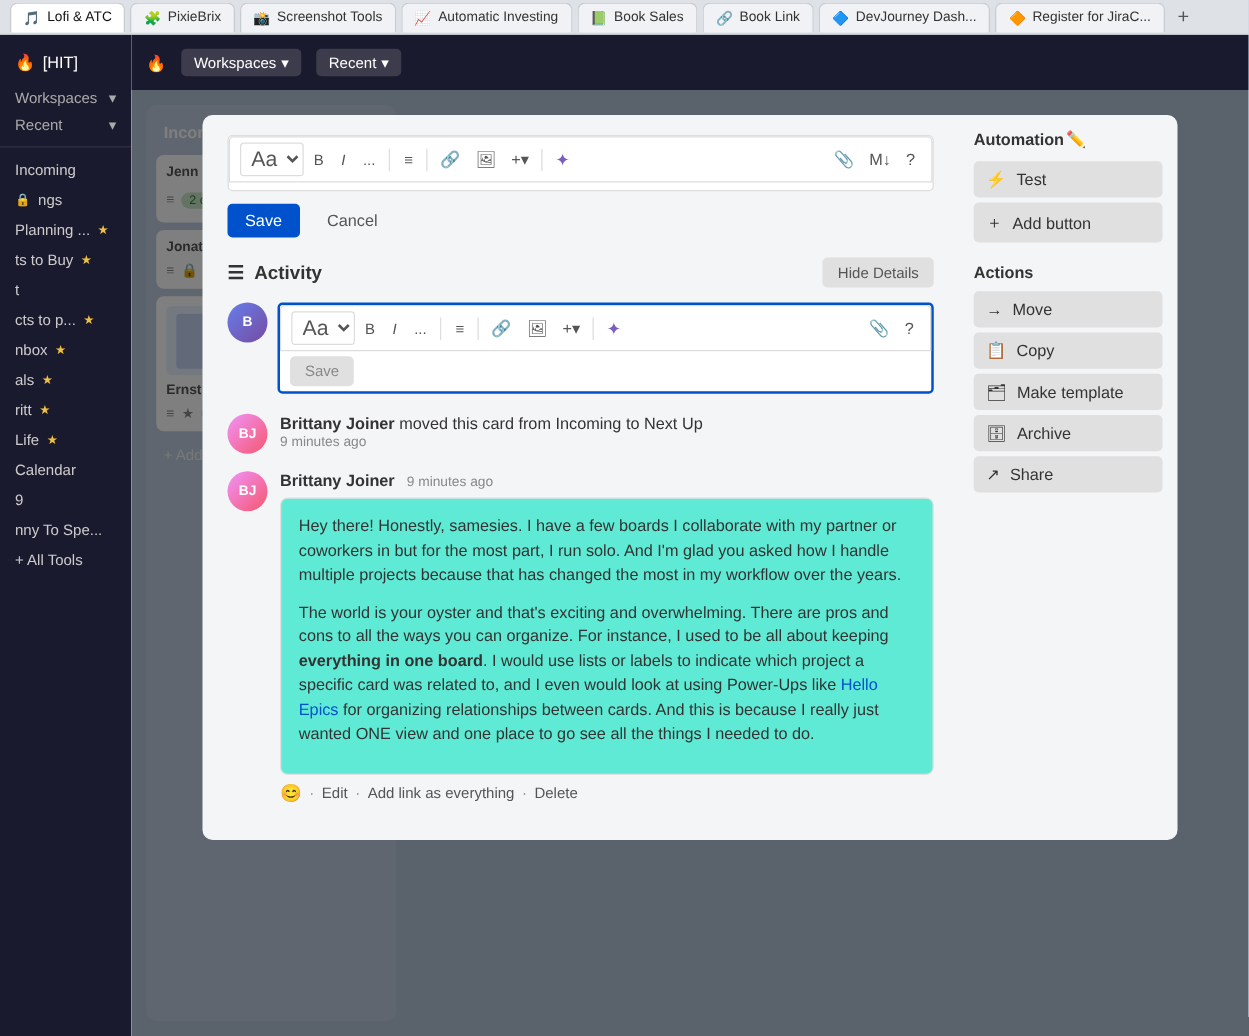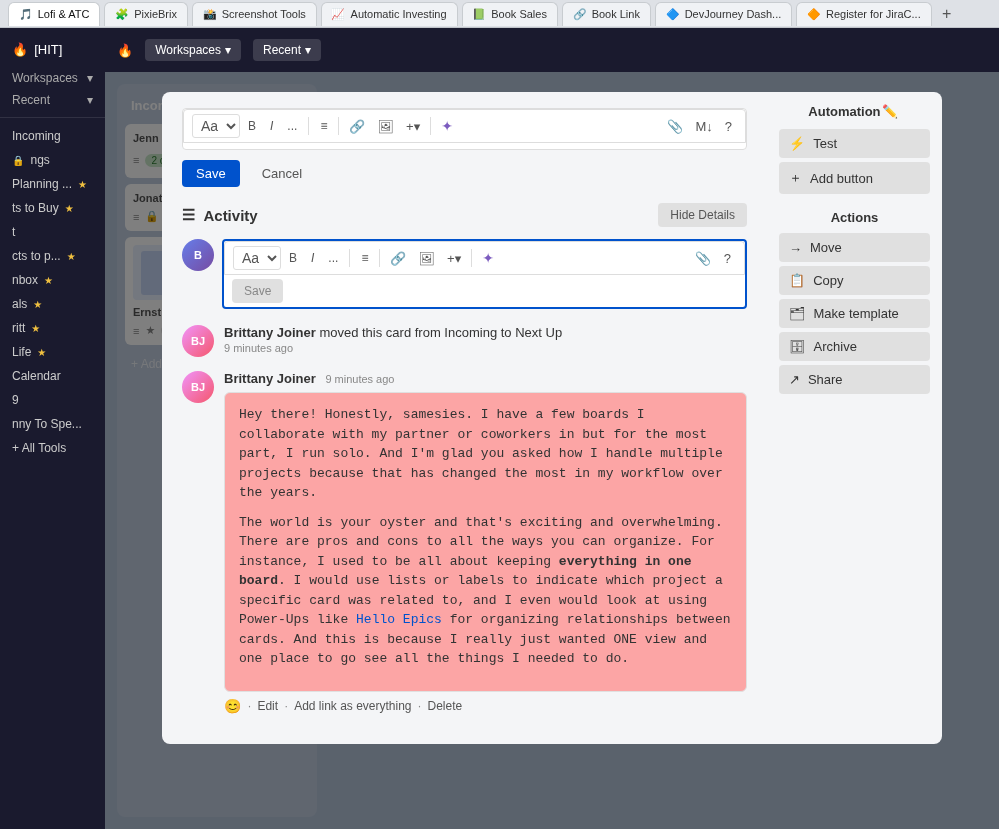--- a/index.html
+++ b/index.html
@@ -307,21 +307,21 @@
     .toolbar-divider {
       width: 1px;
       height: 18px;
       background: #ddd;
       margin: 0 3px;
     }
     .toolbar-select {
       padding: 2px 4px;
       border: 1px solid #ddd;
       border-radius: 3px;
-      font-size: 14px;
+      font-size: 17px;
       color: #555;
       cursor: pointer;
       background: #fff;
     }
     .toolbar-icon-btn {
       padding: 3px 5px;
       border: none;
       background: none;
       cursor: pointer;
       border-radius: 3px;
@@ -465,29 +465,28 @@
       font-size: 13px;
       color: #333;
       margin-bottom: 2px;
     }
     .activity-entry-header strong { font-weight: 600; }
     .activity-entry-time {
       font-size: 11px;
       color: #888;
     }
     .activity-comment-box {
-      background: #fca5a5;
+      background: #5eead4;
       border-radius: 6px;
       padding: 12px 14px;
       margin-top: 6px;
       font-size: 13px;
       color: #333;
       line-height: 1.5;
       border: 1px solid #e0e0e0;
-      font-family: Liberation Mono, monospace;
     }
     .activity-comment-box a {
       color: #0052cc;
       text-decoration: none;
     }
     .activity-comment-box strong { font-weight: 700; }
     .comment-actions {
       display: flex;
       gap: 6px;
       margin-top: 6px;
@@ -508,21 +507,21 @@
     }
 
     
     .sidebar-section-title {
       font-size: 13px;
       font-weight: 600;
       color: #333;
       margin-bottom: 8px;
       display: flex;
       align-items: center;
-      justify-content: center;
+      justify-content: flex-start;
     }
     .sidebar-action-btn {
       width: 100%;
       background: #e0e0e0;
       border: none;
       border-radius: 4px;
       padding: 7px 10px;
       font-size: 13px;
       color: #333;
       cursor: pointer;

